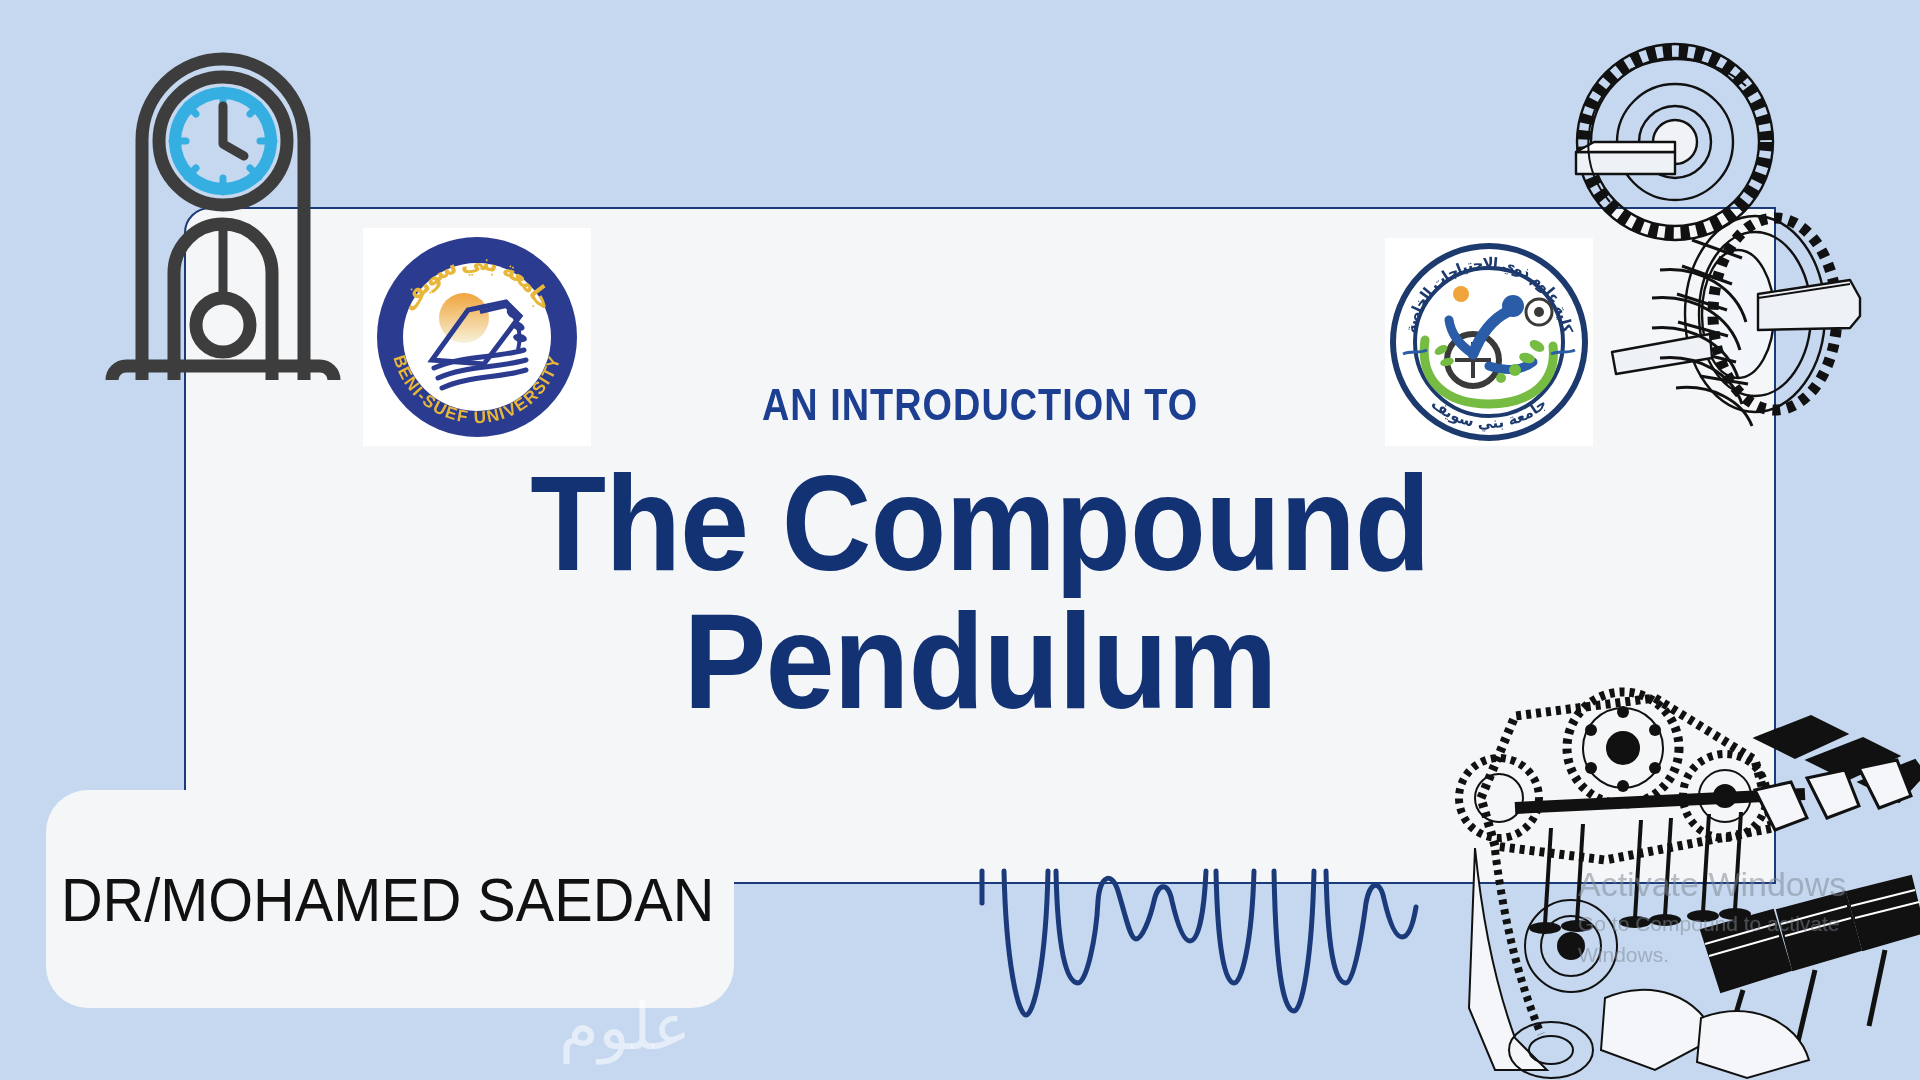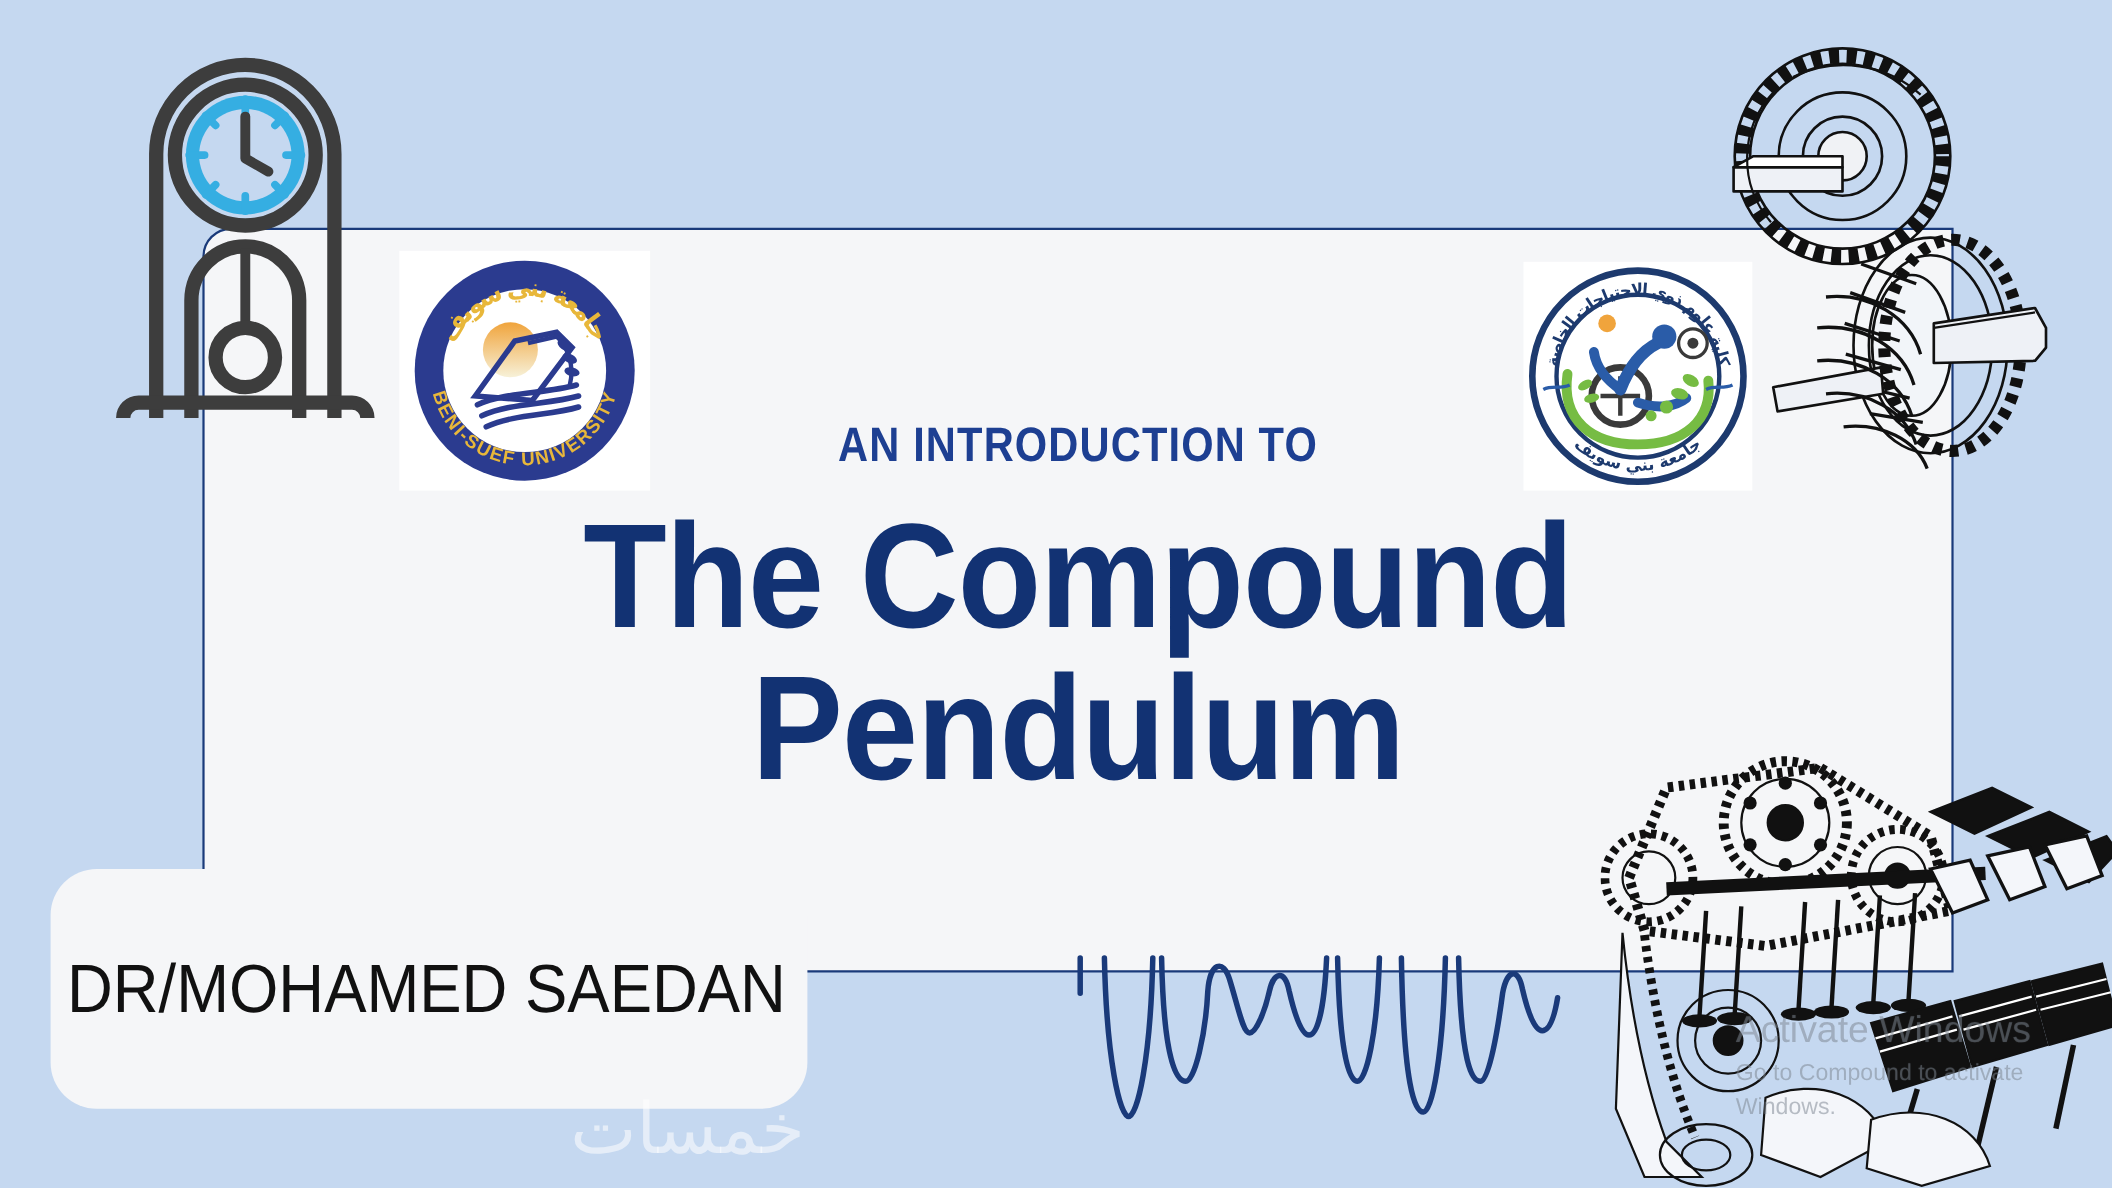--- a/index.html
+++ b/index.html
@@ -105,21 +105,21 @@
     text-align: center;
     font-size: 64px;
     color: rgba(255,255,255,0.55);
     font-family: "DejaVu Sans", sans-serif;
     direction: rtl;
     letter-spacing: 2px;
   }
   #win-watermark {
     position: absolute;
     left: 1578px;
-    top: 912px;
+    top: 860px;
     color: rgba(92,104,120,0.42);
     font-family: "Liberation Sans", sans-serif;
     line-height: 1.45;
     text-shadow: 0 0 1px rgba(255,255,255,0.2);
   }
   #win-watermark .wm-title { font-size: 34px; }
   #win-watermark .wm-sub   { font-size: 21px; }
 </style>
 </head>
 <body>
@@ -411,20 +411,20 @@
 
   <div id="maintitle">
     <div>The Compound</div>
     <div>Pendulum</div>
   </div>
 
   <div id="presenter-card">
     <span id="presenter-name">DR/MOHAMED SAEDAN</span>
   </div>
 
-  <div id="khamsat-watermark">خمسات</div>
+  <div id="khamsat-watermark">علوم</div>
 
   <div id="win-watermark">
     <div class="wm-title">Activate Windows</div>
     <div class="wm-sub">Go to Compound to activate Windows.</div>
   </div>
 
 </div>
 
 </body></html>

